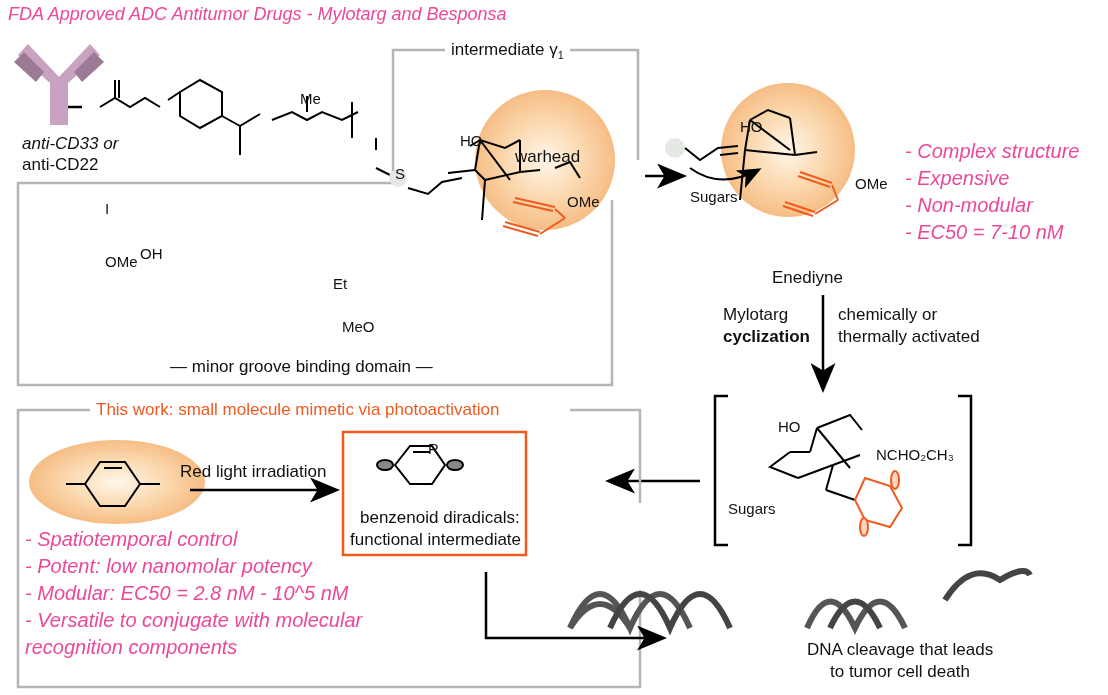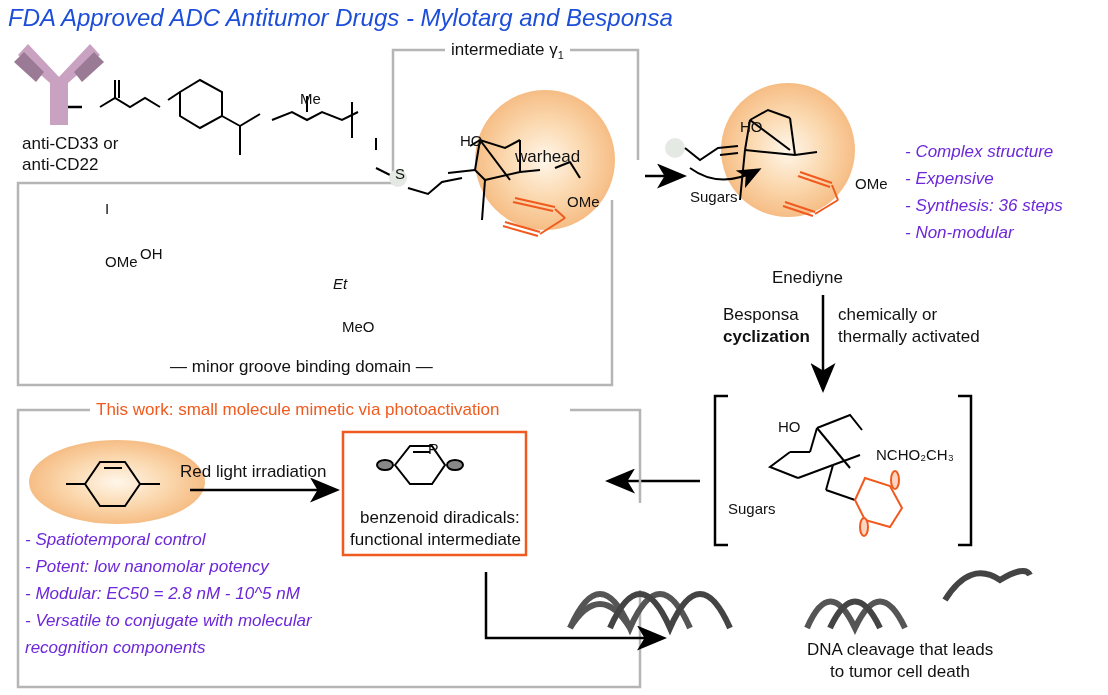--- a/index.html
+++ b/index.html
@@ -1,22 +1,22 @@
 <!DOCTYPE html>
 <html><head>
 <meta charset="utf-8">
 <style>
   html,body{margin:0;padding:0;background:#ffffff;}
   body{width:1108px;height:695px;position:relative;overflow:hidden;font-family:"Liberation Sans",sans-serif;color:#111;}
   svg{position:absolute;left:0;top:0;}
   .t{position:absolute;white-space:nowrap;font-family:"Liberation Sans",sans-serif;}
-  .title{left:8px;top:4px;font-size:24px;font-style:italic;color:#1d4ed8;}
+  .title{left:8px;top:4px;font-size:18px;font-style:italic;color:#ec4899;}
   .lbl{font-size:17px;color:#111;}
   .small{font-size:15px;color:#111;}
-  .note{font-size:17px;font-style:italic;color:#6d28d9;line-height:27px;}
+  .note{font-size:20px;font-style:italic;color:#ec4899;line-height:27px;}
   .orange{color:#f05a1e;}
   .frame-title{background:#fff;padding:0 6px;}
   sub,sup{font-size:11px;}
 </style>
 </head>
 <body>
 
 <svg width="1108" height="695" viewBox="0 0 1108 695">
   <defs>
     <radialGradient id="glow" cx="50%" cy="50%" r="50%">
@@ -166,50 +166,50 @@
   </g>
   <g fill="none" stroke="#555" stroke-width="6">
     <path d="M807 628 Q830 575 855 628 Q880 575 905 628"></path>
     <path d="M830 628 Q855 575 880 628" stroke="#444"></path>
     <path d="M945 600 Q970 560 1000 580 Q1025 565 1030 575" stroke="#444"></path>
   </g>
 </svg>
 
 <div class="t title">FDA Approved ADC Antitumor Drugs - Mylotarg and Besponsa</div>
 
-<div class="t lbl" style="left:22px;top:134px;">anti-CD33 or</div>
+<div class="t lbl" style="left:22px;top:134px;font-style:italic;">anti-CD33 or</div>
 <div class="t lbl" style="left:22px;top:155px;">anti-CD22</div>
 
 <div class="t lbl frame-title" style="left:445px;top:40px;"><span>intermediate γ</span><sub>1</sub></div>
 <div class="t lbl" style="left:515px;top:110px;margin-top:37px;">warhead</div>
 <div class="t lbl" style="left:170px;top:357px;">— minor groove binding domain —</div>
 
 <div class="t small" style="left:460px;top:132px;">HO</div>
 <div class="t small" style="left:567px;top:193px;">OMe</div>
 <div class="t small" style="left:395px;top:165px;">S</div>
 <div class="t small" style="left:300px;top:90px;">Me</div>
 <div class="t small" style="left:105px;top:253px;">OMe</div>
 <div class="t small" style="left:140px;top:245px;">OH</div>
-<div class="t small" style="left:333px;top:275px;font-style:italic;">Et</div>
+<div class="t small" style="left:333px;top:275px;">Et</div>
 <div class="t small" style="left:342px;top:318px;">MeO</div>
 <div class="t small" style="left:105px;top:200px;">I</div>
 
 <div class="t small" style="left:740px;top:118px;">HO</div>
 <div class="t small" style="left:690px;top:188px;">Sugars</div>
 <div class="t small" style="left:855px;top:175px;">OMe</div>
 <div class="t lbl" style="left:772px;top:268px;">Enediyne</div>
 
 <div class="t note" style="left:905px;top:138px;">
   <div>- Complex structure</div>
   <div>- Expensive</div>
-  <div>- Synthesis: 36 steps</div>
   <div>- Non-modular</div>
+  <div>- EC50 = 7-10 nM</div>
 </div>
 
-<div class="t lbl" style="left:723px;top:305px;">Besponsa</div>
+<div class="t lbl" style="left:723px;top:305px;">Mylotarg</div>
 <div class="t lbl" style="left:723px;top:327px;font-weight:bold;">cyclization</div>
 <div class="t lbl" style="left:838px;top:305px;">chemically or</div>
 <div class="t lbl" style="left:838px;top:327px;">thermally activated</div>
 
 <div class="t small" style="left:778px;top:418px;">HO</div>
 <div class="t small" style="left:876px;top:446px;">NCHO₂CH₃</div>
 <div class="t small" style="left:728px;top:500px;">Sugars</div>
 
 <div class="t lbl orange frame-title" style="left:90px;top:400px;">This work: small molecule mimetic via photoactivation</div>
 <div class="t lbl" style="left:180px;top:462px;">Red light irradiation</div>

